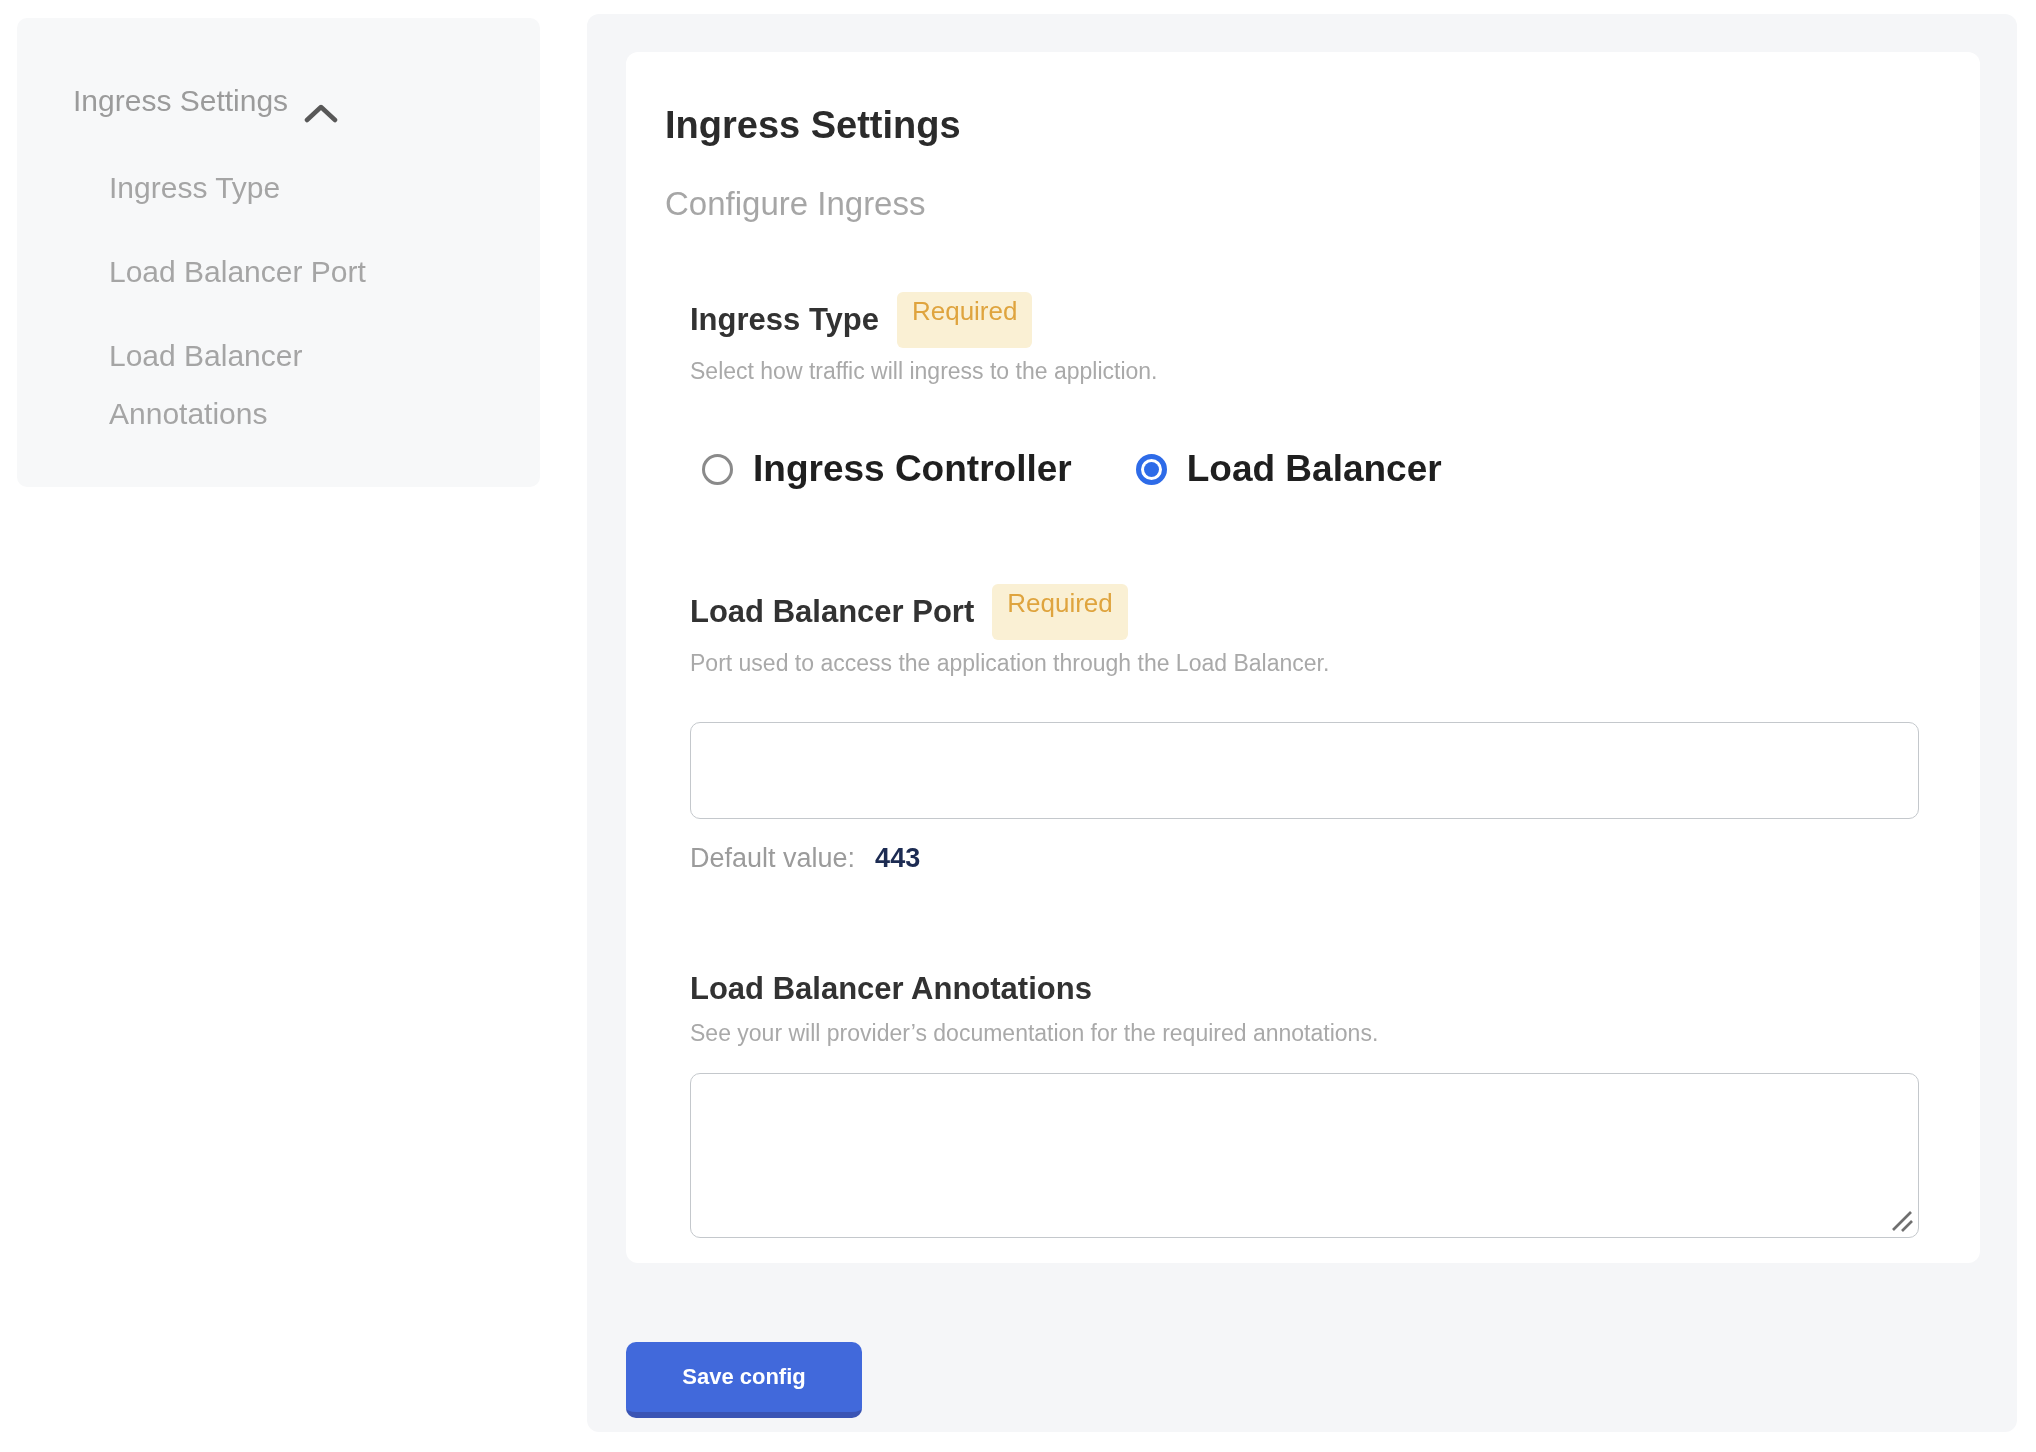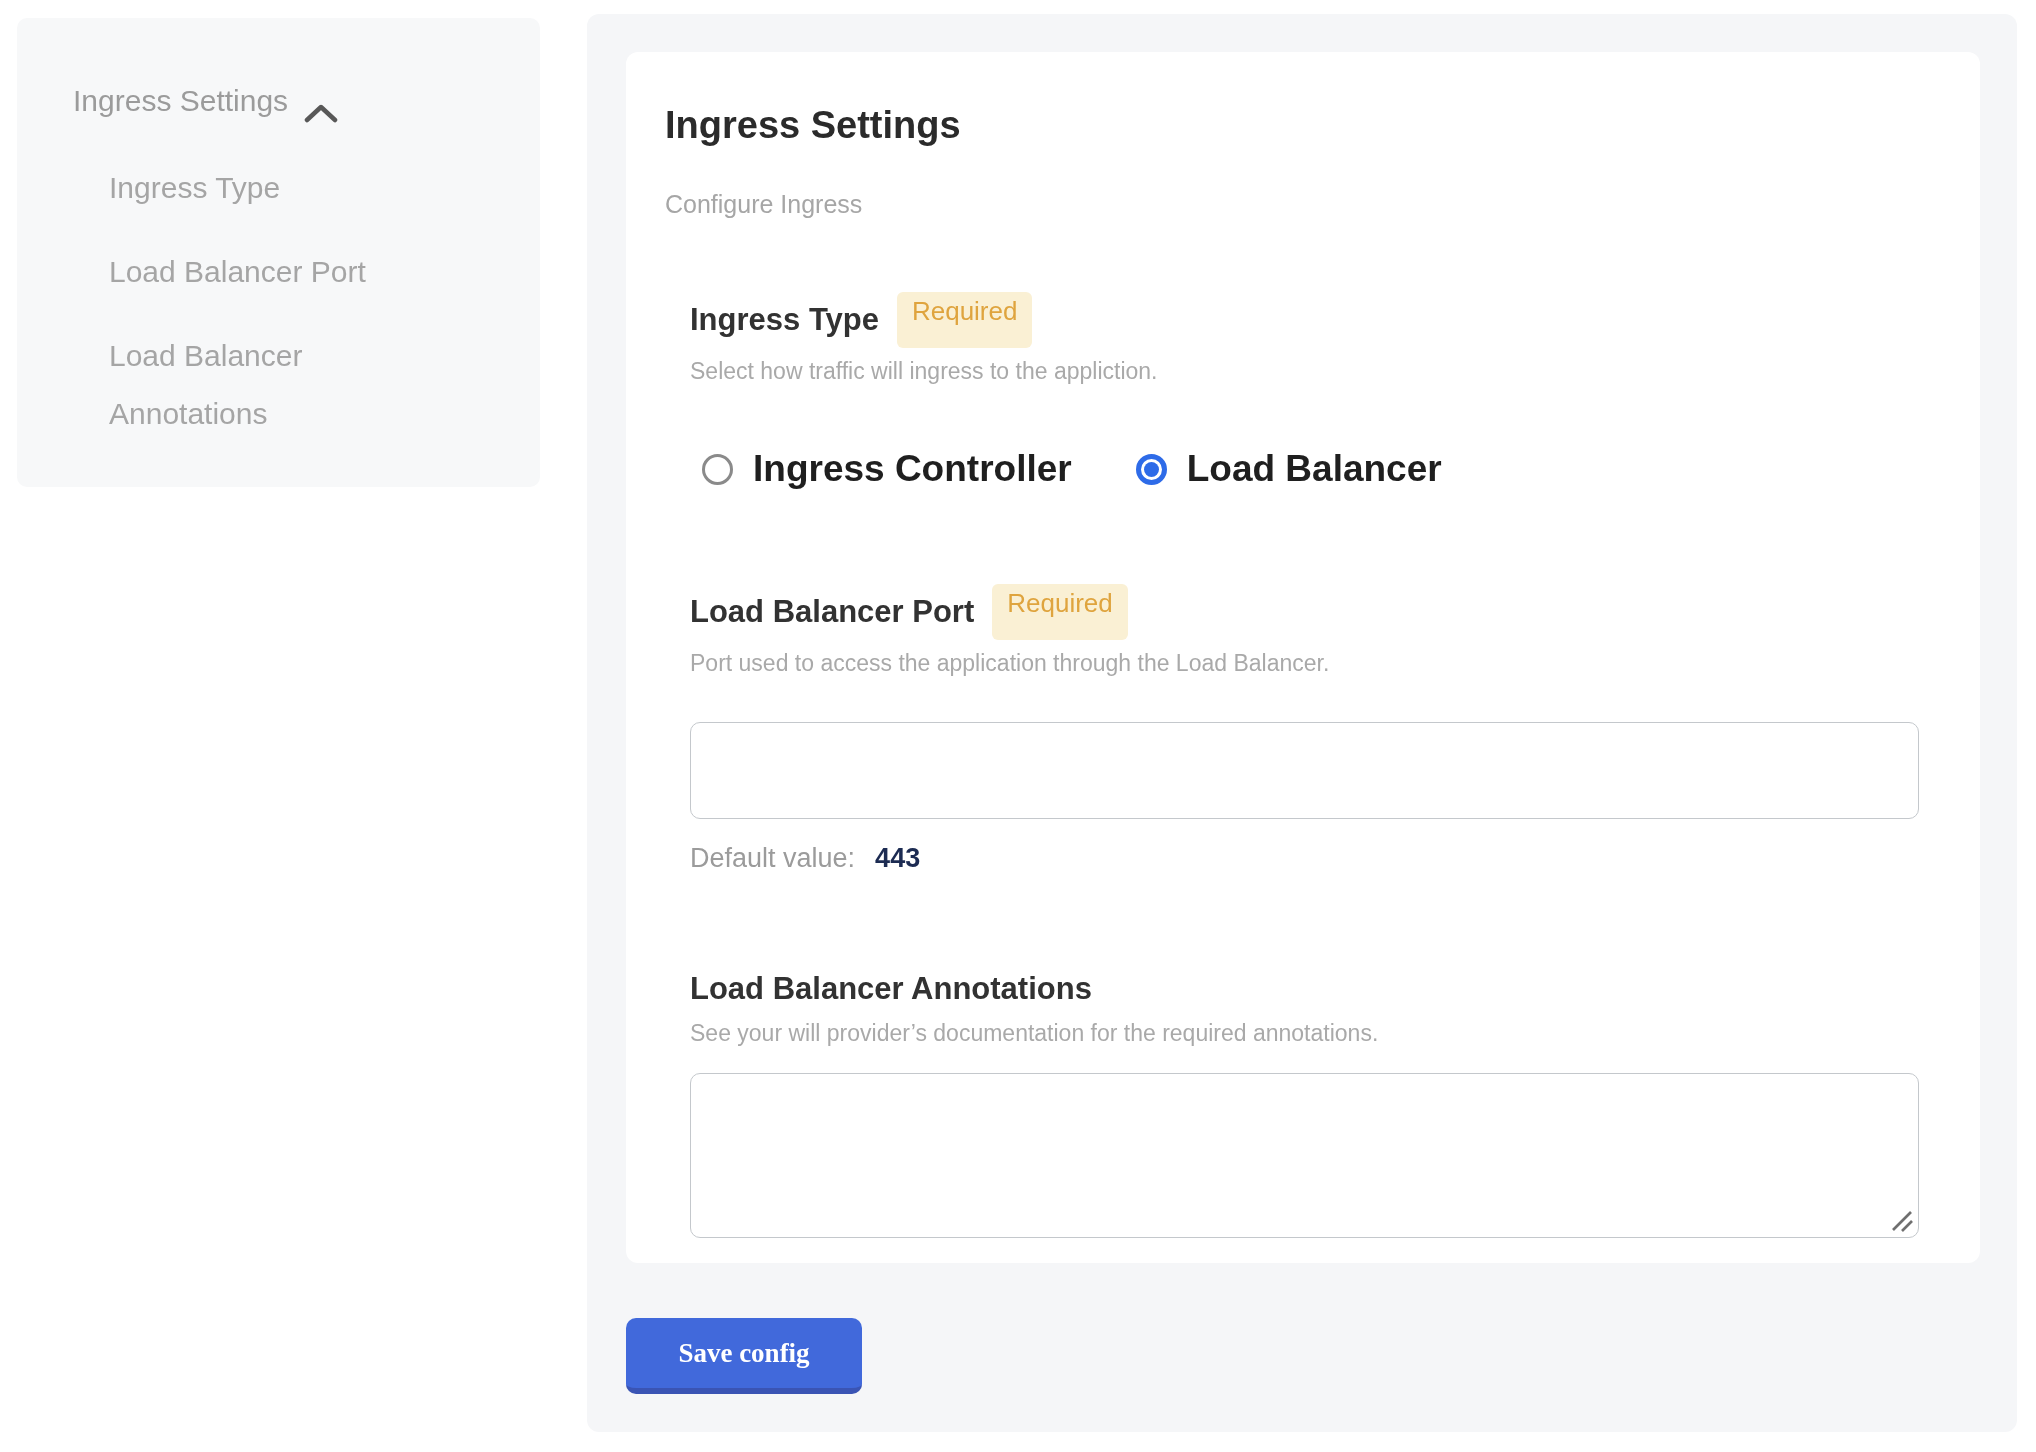--- a/index.html
+++ b/index.html
@@ -50,21 +50,21 @@
     background: #ffffff;
     border-radius: 12px;
     padding: 50px 60px 0 39px;
   }
   .card-title {
     font-size: 38px; font-weight: bold; color: #2b2b2b;
     line-height: 46px;
   }
   .card-subtitle {
     margin-top: 40px;
-    font-size: 25px; color: #a6a6a6;
+    font-size: 33px; color: #a6a6a6;
     line-height: 32px;
   }
   .sections { margin-left: 25px; width: 1229px; }
 
   .field-heading {
     display: flex; align-items: center; gap: 18px;
     font-size: 31px; font-weight: bold; color: #323232;
     line-height: 42px;
   }
   .required-badge {
@@ -144,29 +144,29 @@
     resize: none;
   }
   .resize-handle {
     position: absolute;
     right: 4px; bottom: 5px;
     width: 26px; height: 26px;
     cursor: nwse-resize;
   }
 
   .save-button {
-    margin-top: 55px;
+    margin-top: 79px;
     width: 236px; height: 76px;
     background: #4169db;
     border: none;
     border-bottom: 6px solid #3a54b4;
     border-radius: 10px;
     color: #ffffff;
-    font-size: 27px; font-weight: bold;
-    font-family: Liberation Serif, serif;
+    font-size: 22px; font-weight: bold;
+    font-family: Liberation Sans, sans-serif;
     cursor: pointer;
   }
 </style>
 </head>
 <body>
 
 <nav class="sidebar">
   <div class="sidebar-parent">
     <span>Ingress Settings</span>
     <span class="chevron-up">

